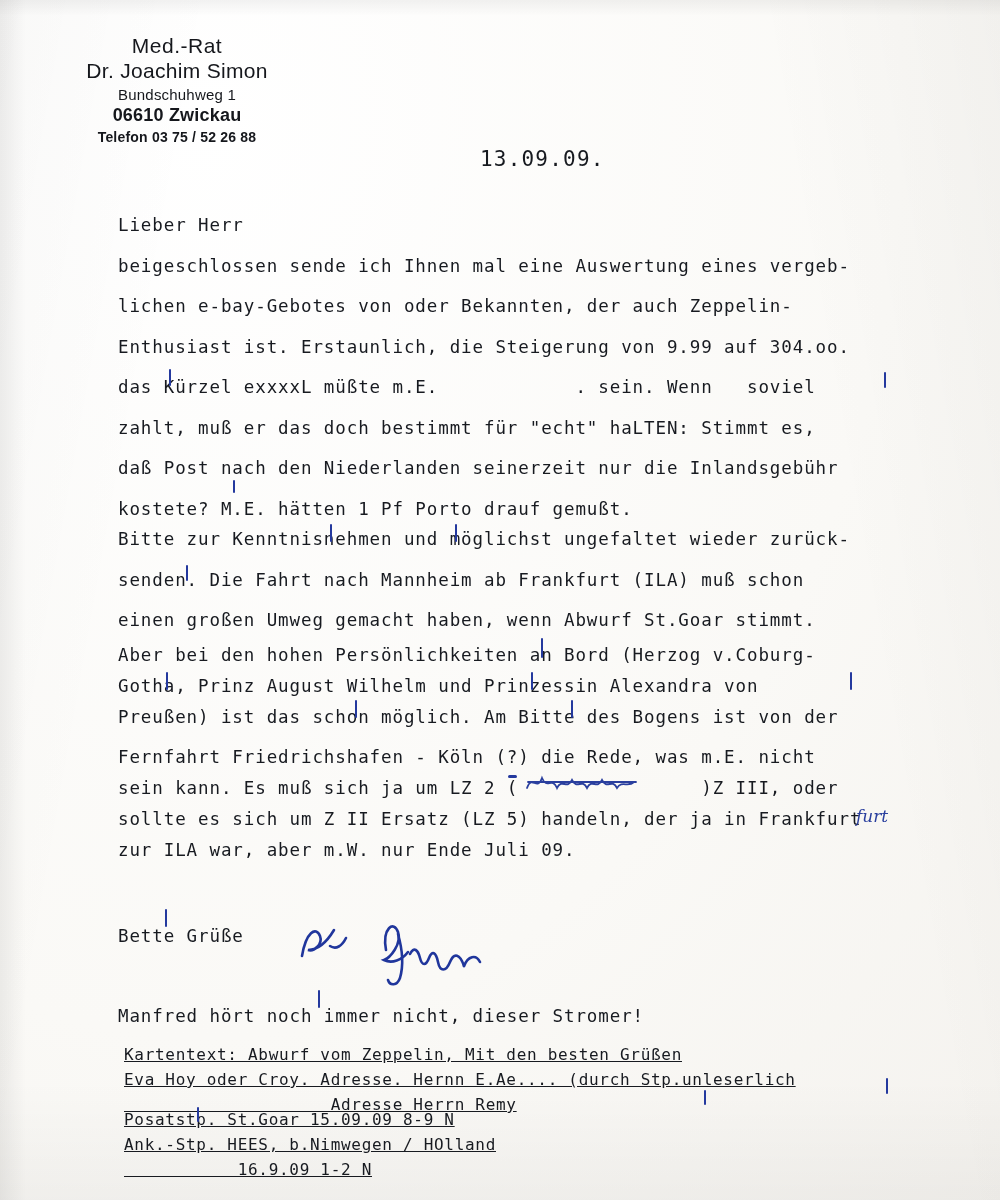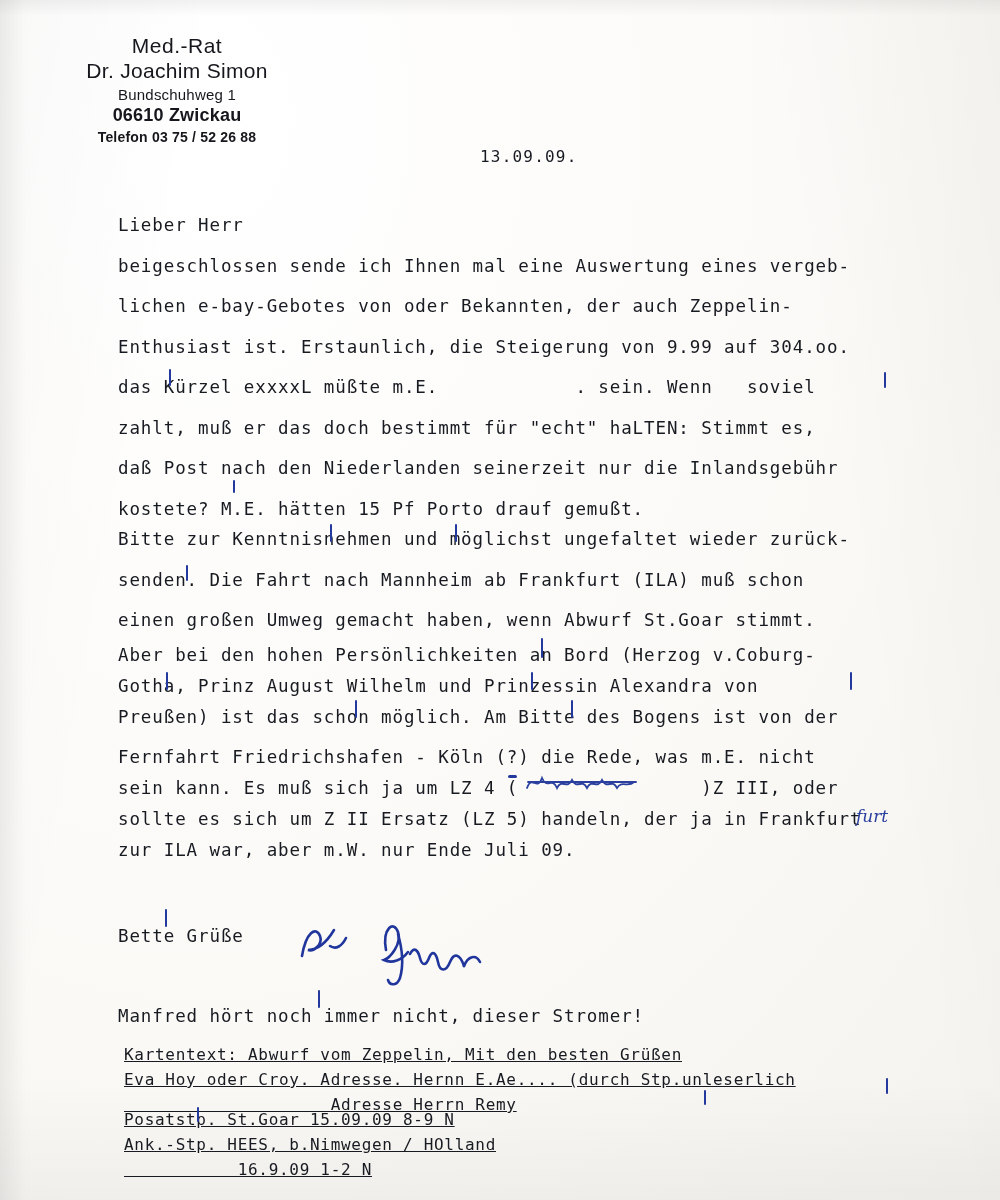--- a/index.html
+++ b/index.html
@@ -89,21 +89,21 @@
   
   .typed {
     position: absolute;
     color: #171a20;
     font-family: "DejaVu Sans Mono", monospace;
     white-space: pre;
   }
   .date {
     left: 480px;
     top: 147px;
-    font-size: 16px;
+    font-size: 21px;
     letter-spacing: 1.2px;
   }
   .body-block {
     left: 118px;
     font-size: 17.5px;
     letter-spacing: 0.9px;
     line-height: 40.5px;
   }
   #b1 { top: 205px; }
   #b2 { top: 519px; }
@@ -174,32 +174,32 @@
 
   <div class="typed date">13.09.09.</div>
 
   <div class="typed body-block" id="b1"><span>Lieber Herr</span>
 <span>beigeschlossen sende ich Ihnen mal eine Auswertung eines vergeb-</span>
 <span>lichen e-bay-Gebotes von oder Bekannten, der auch Zeppelin-</span>
 <span>Enthusiast ist. Erstaunlich, die Steigerung von 9.99 auf 304.oo.</span>
 <span>das Kürzel exxxxL müßte m.E.            . sein. Wenn   soviel</span>
 <span>zahlt, muß er das doch bestimmt für "echt" haLTEN: Stimmt es,</span>
 <span>daß Post nach den Niederlanden seinerzeit nur die Inlandsgebühr</span>
-<span>kostete? M.E. hätten 15 Pf Porto drauf gemußt.</span></div>
+<span>kostete? M.E. hätten 1 Pf Porto drauf gemußt.</span></div>
 
   <div class="typed body-block" id="b2"><span>Bitte zur Kenntnisnehmen und möglichst ungefaltet wieder zurück-</span>
 <span>senden. Die Fahrt nach Mannheim ab Frankfurt (ILA) muß schon</span>
 <span>einen großen Umweg gemacht haben, wenn Abwurf St.Goar stimmt.</span></div>
 
   <div class="typed body-block" id="b3"><span>Aber bei den hohen Persönlichkeiten an Bord (Herzog v.Coburg-</span>
 <span>Gotha, Prinz August Wilhelm und Prinzessin Alexandra von</span>
 <span>Preußen) ist das schon möglich. Am Bitte des Bogens ist von der</span></div>
 
   <div class="typed body-block" id="b4"><span>Fernfahrt Friedrichshafen - Köln (?) die Rede, was m.E. nicht</span>
-<span>sein kann. Es muß sich ja um LZ 4 (                )Z III, oder</span>
+<span>sein kann. Es muß sich ja um LZ 2 (                )Z III, oder</span>
 <span>sollte es sich um Z II Ersatz (LZ 5) handeln, der ja in Frankfurt</span>
 <span>zur ILA war, aber m.W. nur Ende Juli 09.</span></div>
 
   <div class="typed body-block" id="b6">Bette Grüße</div>
   <div class="typed body-block" id="b7">Manfred hört noch immer nicht, dieser Stromer!</div>
 
   <div class="typed footer-block" id="f1"><span>Kartentext: Abwurf vom Zeppelin, Mit den besten Grüßen</span>
 <span>Eva Hoy oder Croy. Adresse. Hernn E.Ae.... (durch Stp.unleserlich</span>
 <span>                    Adresse Herrn Remy</span></div>
 

